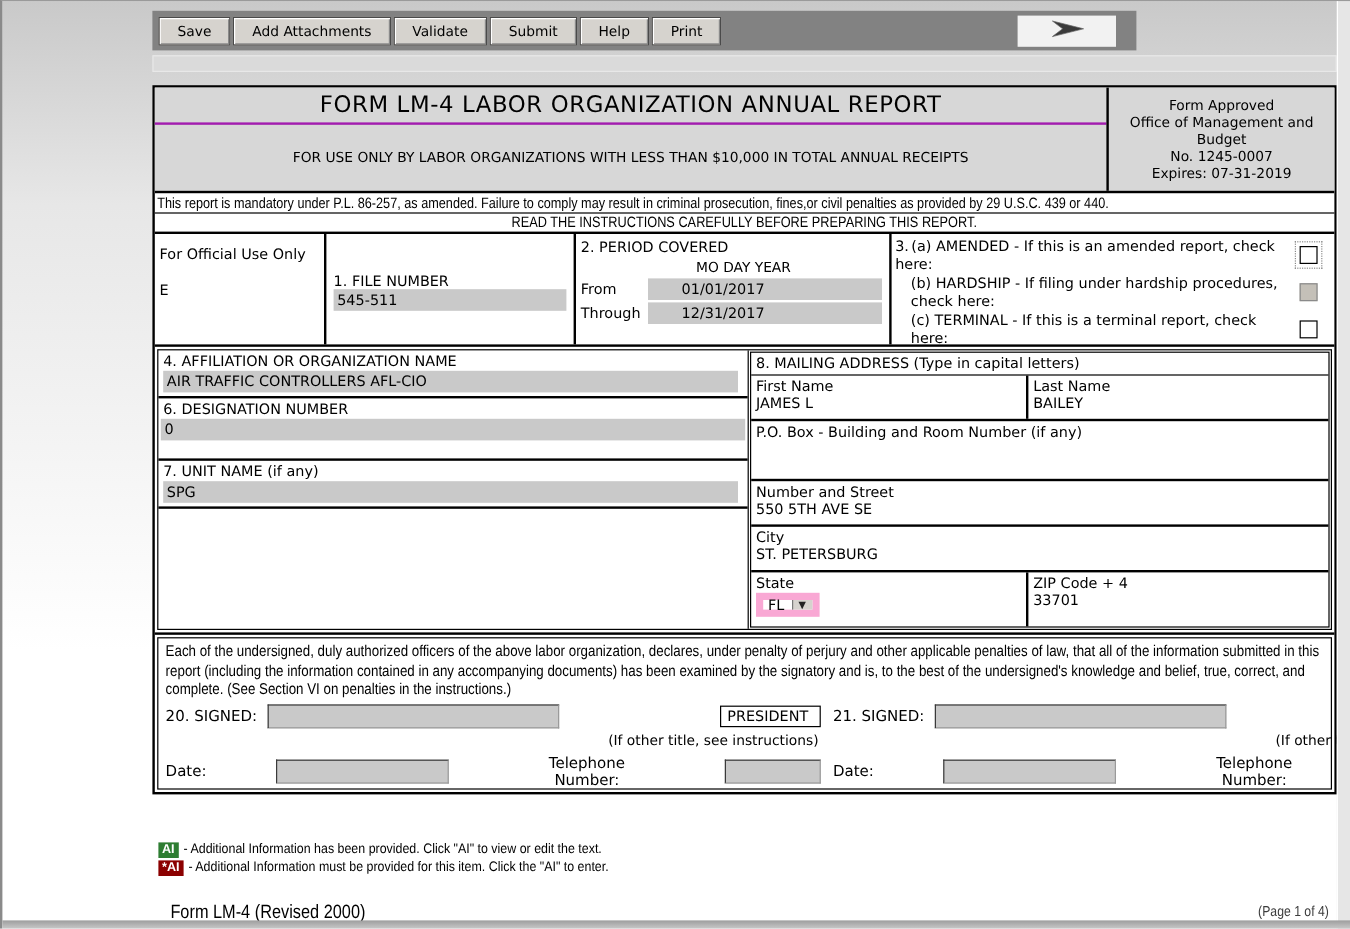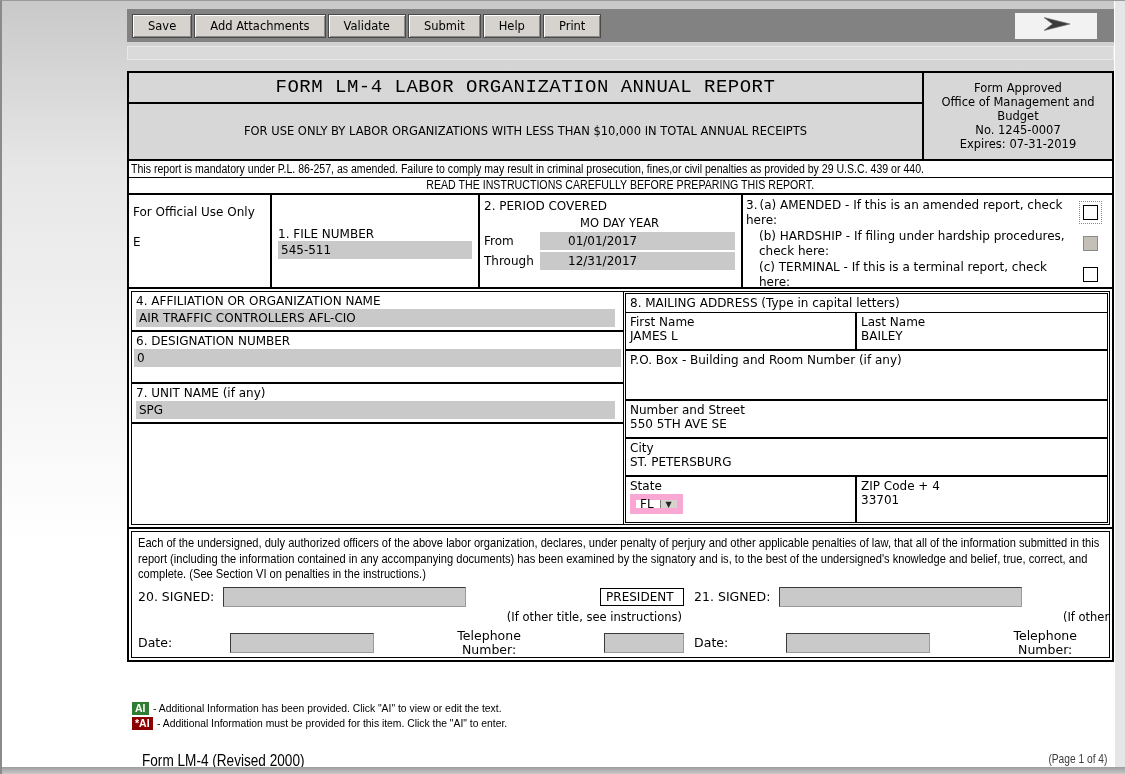--- a/index.html
+++ b/index.html
@@ -19,21 +19,21 @@
   }
   .side-item {
     font-size:11px; font-weight:bold; color:#990000;
     padding:7px 6px 7px 9px; border-bottom:1px solid #dcdcdc;
     line-height:13px; cursor:pointer;
   }
   .side-item.active { background:#c2c2c2; border-left:5px solid #767676; padding-left:4px; }
 
   
   .toolbar {
-    position:absolute; left:125px; top:8px; width:987px; height:33px;
+    position:absolute; left:125px; top:8px; width:820px; height:33px;
     background:#828282; display:flex; align-items:center; padding-left:5px;
   }
   .tb-btn {
     height:24px; padding:0 15px; margin-right:2px;
     background:#d6d3ce; border:1px solid #4a4a4a;
     box-shadow:inset 1px 1px 0 #ffffff, inset -1px -1px 0 #8a8a8a;
     font-family:"DejaVu Sans", sans-serif; font-size:11.5px;
     display:flex; align-items:center; cursor:pointer; white-space:nowrap;
   }
   .send-box {
@@ -45,21 +45,21 @@
     background:#dadada; border:1px solid #e8e8e8;
   }
 
   
   .form { position:absolute; left:125px; top:70px; width:987px; border:2px solid #000; background:#fff; }
 
   
   .hdr { display:flex; background:#d7d7d7; border-bottom:2px solid #000; height:88px; }
   .hdr-agency { width:222px; border-right:2px solid #000; display:flex; flex-direction:column; justify-content:center; text-align:center; font-size:11.5px; line-height:14px; padding:4px; }
   .hdr-center { flex:1; display:flex; flex-direction:column; }
-  .hdr-title { border-bottom:2px solid #000000; text-align:center; font-size:19px; padding:3px 0 4px; letter-spacing:.5px;font-family:Liberation Mono, monospace; }
+  .hdr-title { border-bottom:2px solid #a21caf; text-align:center; font-size:19px; padding:3px 0 4px; letter-spacing:.5px; }
   .hdr-sub { flex:1; display:flex; align-items:center; justify-content:center; text-align:center; font-size:11.5px; line-height:15px; padding:2px 26px; }
   .hdr-omb { width:190px; border-left:2px solid #000; display:flex; flex-direction:column; justify-content:center; text-align:center; font-size:11.5px; line-height:14px; padding:4px; }
 
   
   .mandatory { border-bottom:1px solid #000; height:17px; overflow:hidden; padding:1px 2px; font-size:12.5px; white-space:nowrap; }
   .mandatory span { display:inline-block; transform:scaleX(.845); transform-origin:0 50%; }
   .readbar { border-bottom:2px solid #000; height:17px; overflow:hidden; text-align:center; font-size:12.5px; }
   .readbar span { display:inline-block; transform:scaleX(.85); white-space:nowrap; }
 
   

